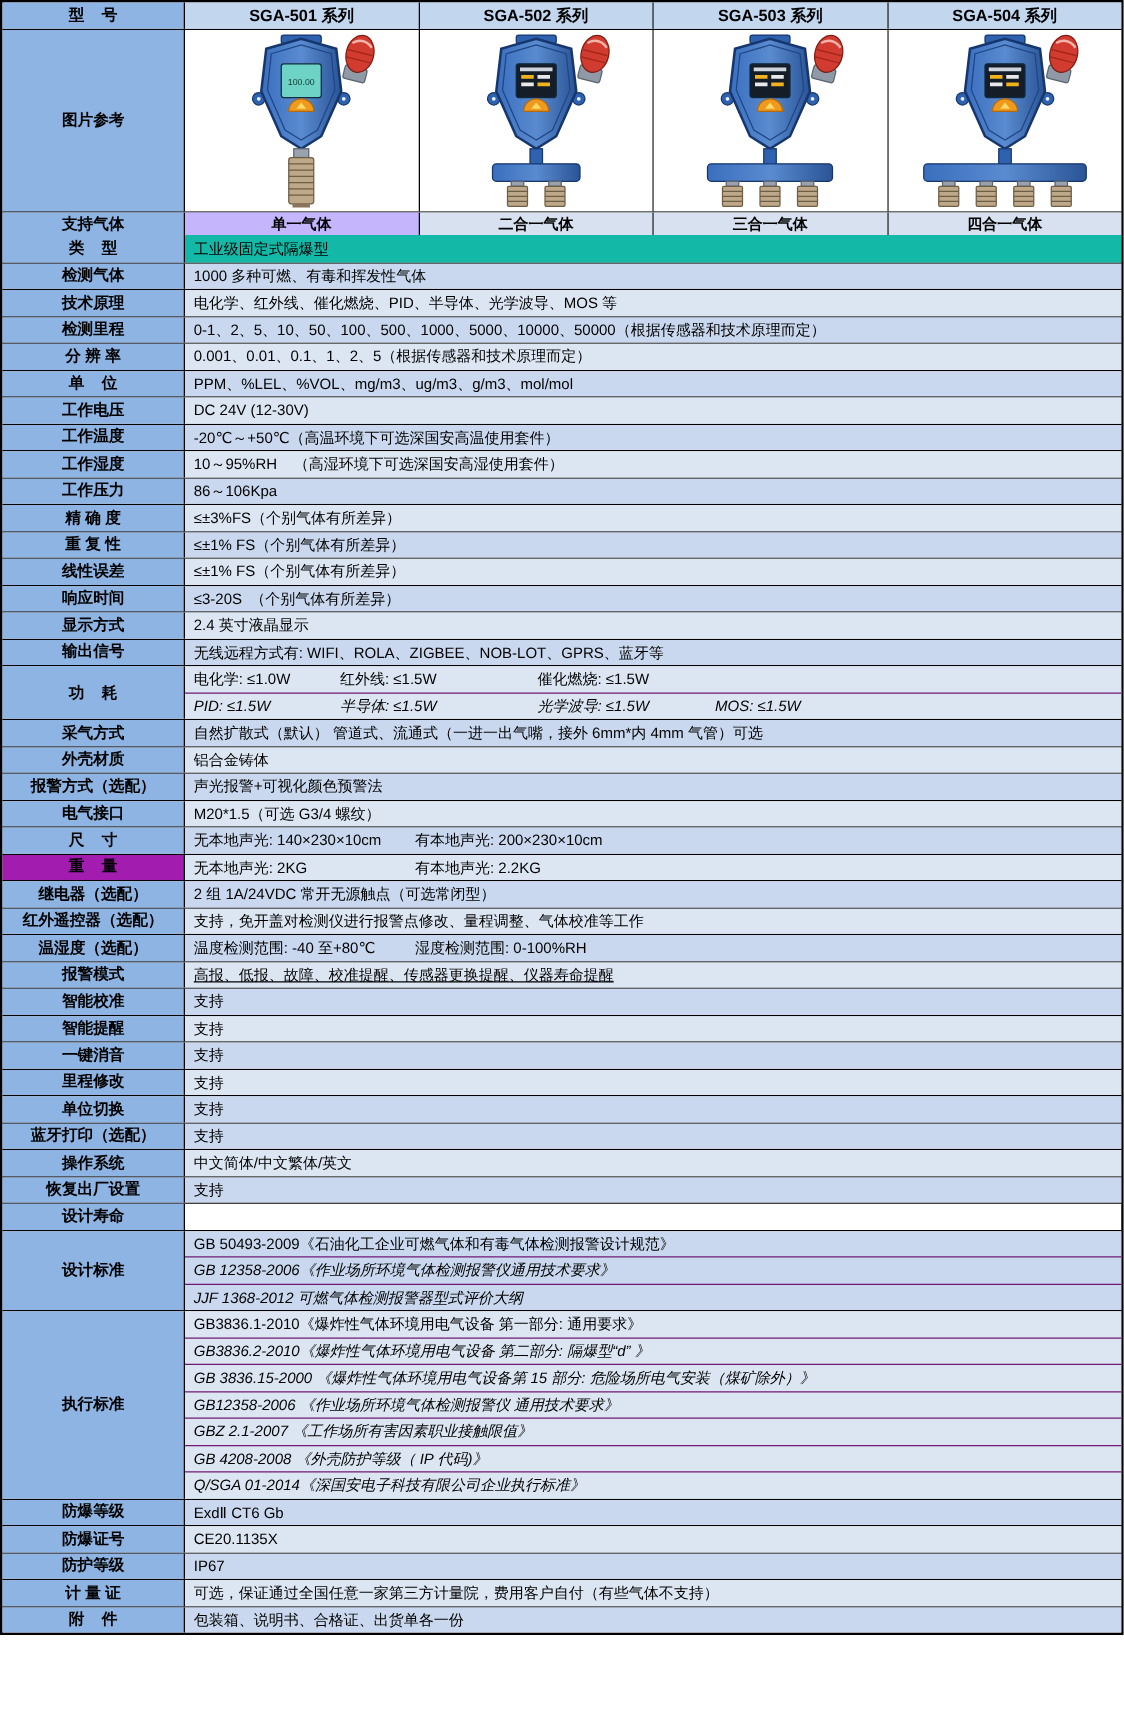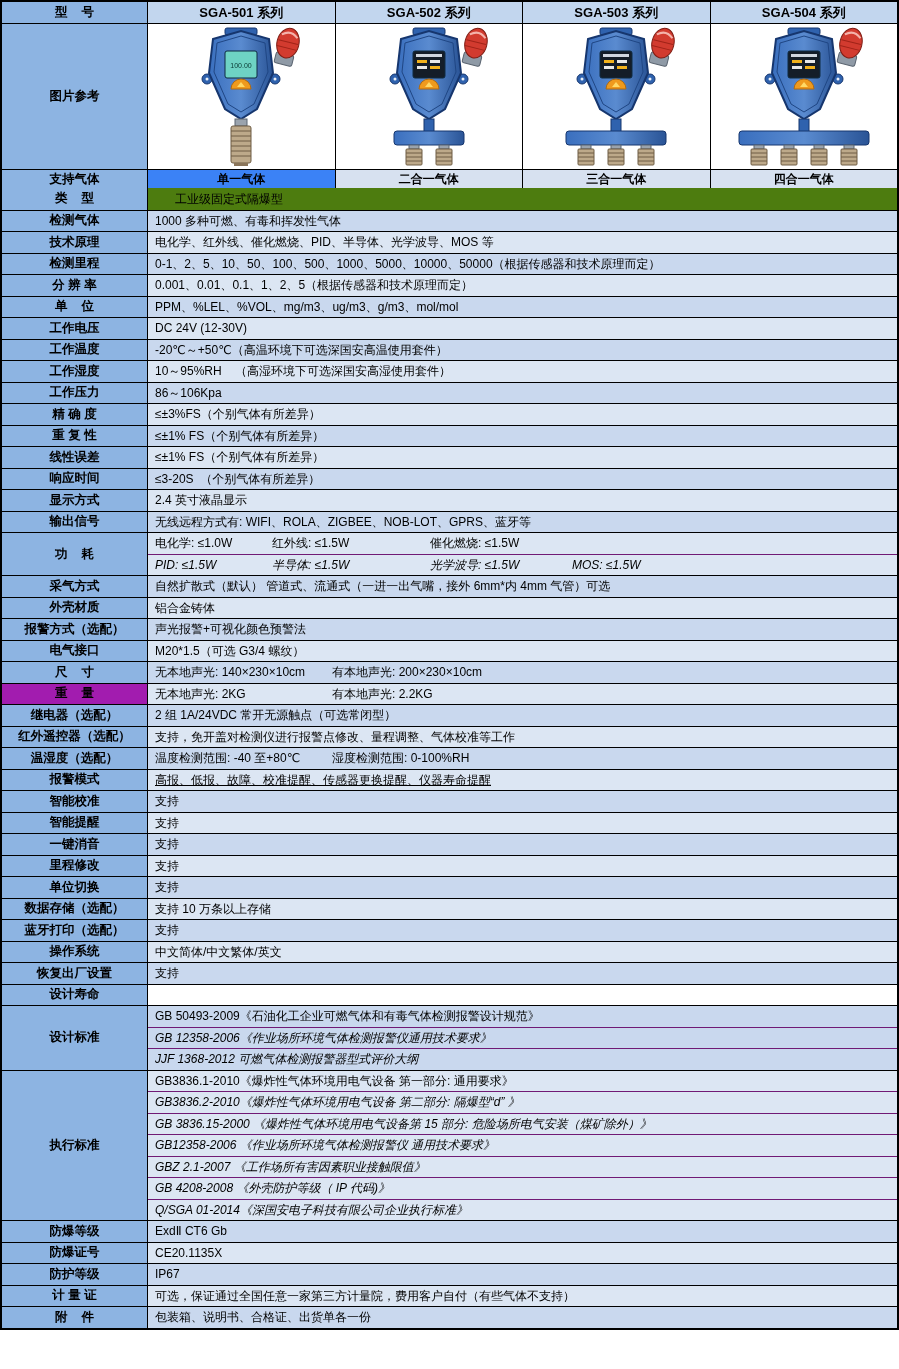--- a/index.html
+++ b/index.html
@@ -244,30 +244,30 @@
               <line x1="125" y1="130" x2="141" y2="130" stroke="#6F5D44"></line>
               <line x1="125" y1="134" x2="141" y2="134" stroke="#6F5D44"></line>
             </g>
           </svg>
         </div>
       </div>
   </div>
   <div class="trow gasrow">
     <div class="lbl" style="background: rgb(141, 180, 226);">支持气体</div>
     <div id="gascols" style="flex:1;display:flex;">
-        <div class="pcol" style="background: #3b82f6;">单一气体</div>
+        <div class="pcol" style="background: #c4b5fd;">单一气体</div>
         <div class="pcol" style="background: rgb(215, 225, 240);">二合一气体</div>
         <div class="pcol" style="background: rgb(215, 225, 240);">三合一气体</div>
         <div class="pcol" style="background: rgb(215, 225, 240);">四合一气体</div>
       </div>
   </div>
   <div id="specrows">
       <div class="trow srow">
         <div class="lbl" style="background: rgb(141, 180, 226);">类    型</div>
-        <div class="val" style="background: #4d7c0f; padding-left: 20px;">
+        <div class="val" style="background: #14b8a6;">
           <div class="vline"><span class="seg">工业级固定式隔爆型</span></div>
         </div>
       </div>
       <div class="trow srow">
         <div class="lbl" style="background: rgb(141, 180, 226);">检测气体</div>
         <div class="val" style="background: rgb(201, 216, 238);">
           <div class="vline"><span class="seg">1000 多种可燃、有毒和挥发性气体</span></div>
         </div>
       </div>
       <div class="trow srow">
@@ -442,26 +442,20 @@
       <div class="trow srow">
         <div class="lbl" style="background: rgb(141, 180, 226);">里程修改</div>
         <div class="val" style="background: rgb(220, 230, 243);">
           <div class="vline"><span class="seg">支持</span></div>
         </div>
       </div>
       <div class="trow srow">
         <div class="lbl" style="background: rgb(141, 180, 226);">单位切换</div>
         <div class="val" style="background: rgb(201, 216, 238);">
           <div class="vline"><span class="seg">支持</span></div>
-        </div>
-      </div>
-      <div class="trow srow">
-        <div class="lbl" style="background: rgb(141, 180, 226);">数据存储（选配）</div>
-        <div class="val" style="background: rgb(220, 230, 243);">
-          <div class="vline"><span class="seg">支持 10 万条以上存储</span></div>
         </div>
       </div>
       <div class="trow srow">
         <div class="lbl" style="background: rgb(141, 180, 226);">蓝牙打印（选配）</div>
         <div class="val" style="background: rgb(201, 216, 238);">
           <div class="vline"><span class="seg">支持</span></div>
         </div>
       </div>
       <div class="trow srow">
         <div class="lbl" style="background: rgb(141, 180, 226);">操作系统</div>

